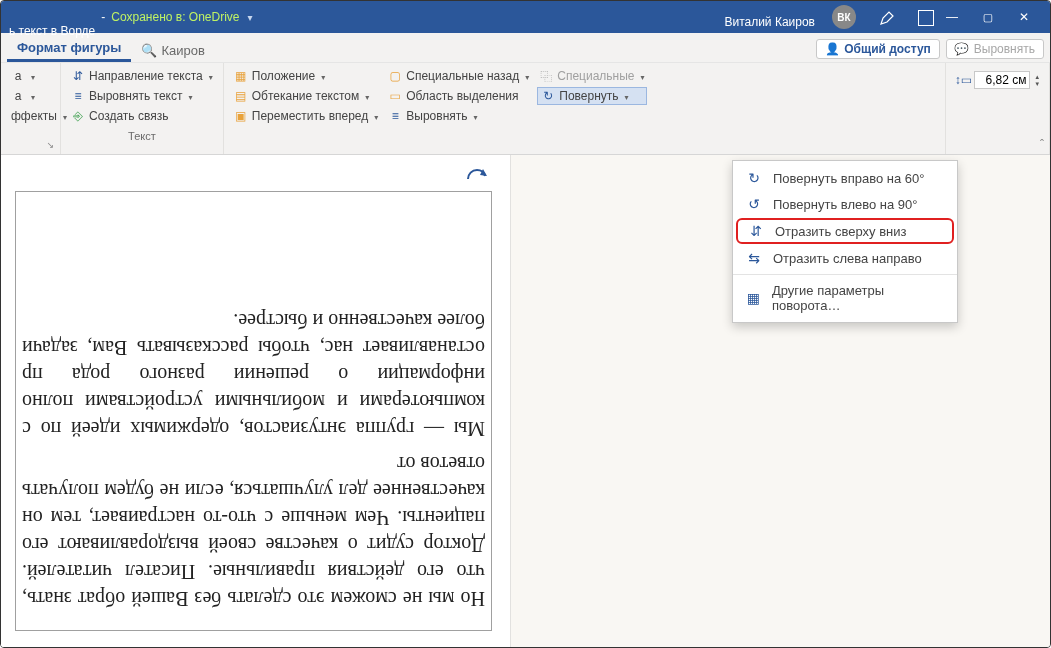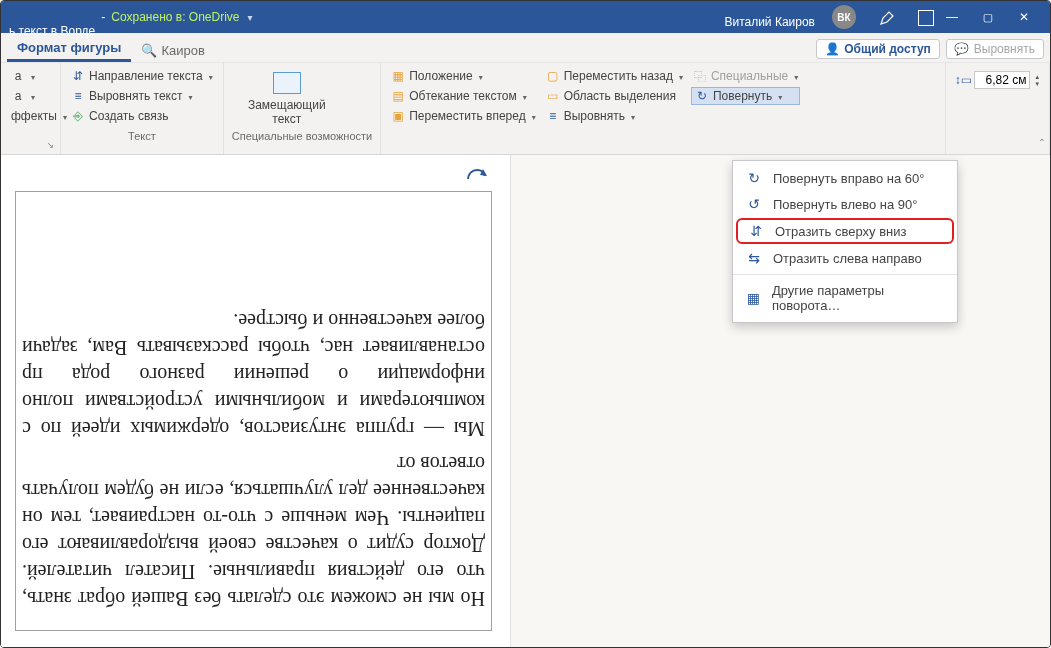--- a/index.html
+++ b/index.html
@@ -156,29 +156,20 @@
           </div>
       <div class="cmd">
             <span class="ic ic-green">⎆</span>
             <span>Создать связь</span>
           </div>
     </div>
       </div>
     <div class="label">Текст</div>
   </div>
 
-  <div class="group">
-    <div class="cmds">
-      <div class="bigbtn">
-        <div class="bigic"></div>
-        <span style="text-align:center; max-width:90px;">Замещающий текст</span>
-      </div>
-    </div>
-    <div class="label">Специальные возможности</div>
-  </div>
 
   <div class="group" style="flex:1;">
     <div class="cmds">
       <div class="vcol">
         <div class="cmd">
             <span class="ic ic-orange">▦</span>
             <span>Положение</span>
             <span class="drop"></span>
           </div>
         <div class="cmd">
@@ -188,21 +179,21 @@
           </div>
         <div class="cmd">
             <span class="ic ic-orange">▣</span>
             <span>Переместить вперед</span>
             <span class="drop"></span>
           </div>
       </div>
       <div class="vcol">
         <div class="cmd">
             <span class="ic ic-orange">▢</span>
-            <span>Переместить назад</span>
+            <span>Специальные назад</span>
             <span class="drop"></span>
           </div>
         <div class="cmd">
             <span class="ic ic-orange">▭</span>
             <span>Область выделения</span>
           </div>
         <div class="cmd">
             <span class="ic ic-blue">≡</span>
             <span>Выровнять</span>
             <span class="drop"></span>

